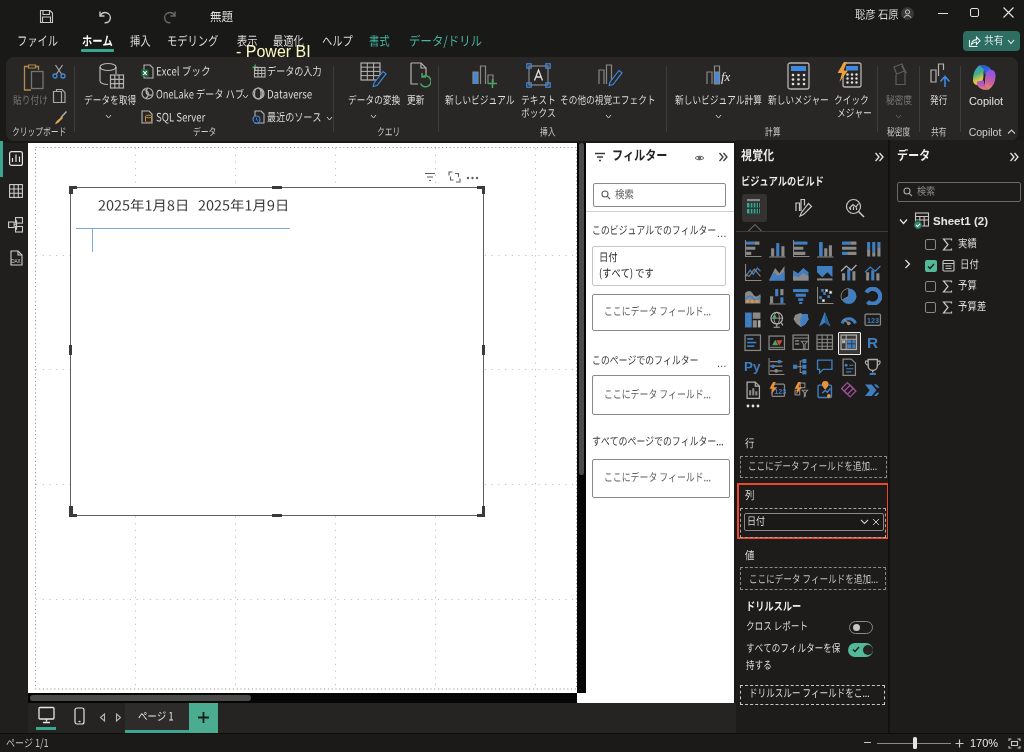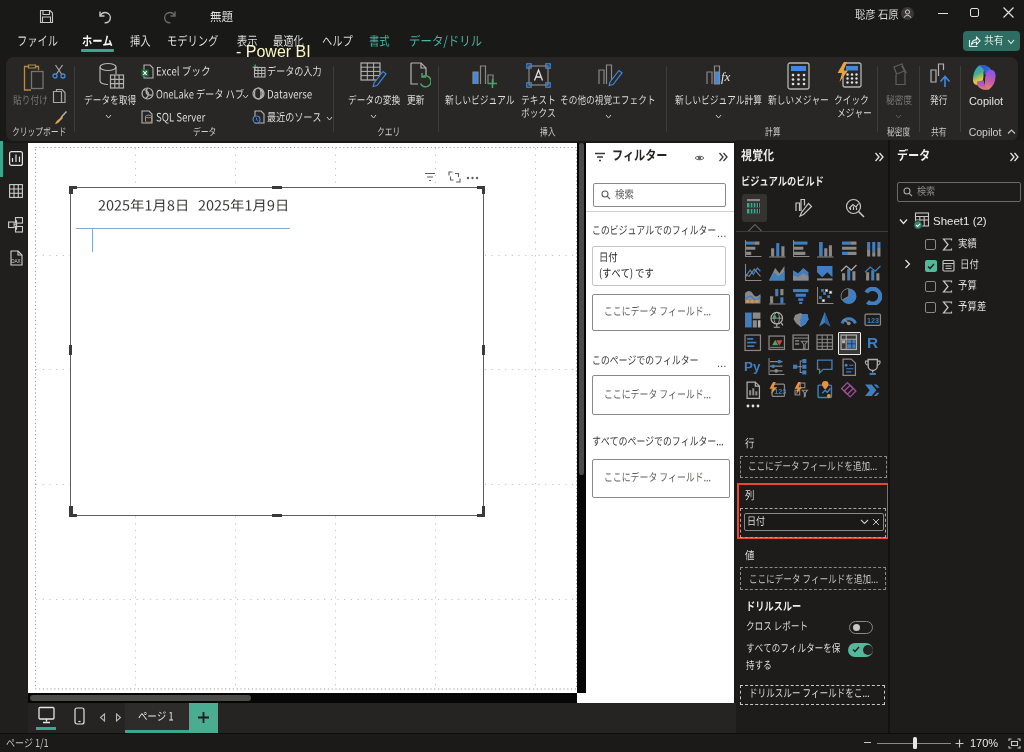--- a/index.html
+++ b/index.html
@@ -1301,21 +1301,21 @@
     <path d="M1 1.5 L4.5 5.5 L8 1.5"></path>
   </svg>
 <svg class="abs" style="left:913px;top:212px" width="17" height="18" viewBox="0 0 17 18">
 <g fill="none" stroke="#c8c7c6" stroke-width="1.1">
       <rect x="2.5" y="1" width="13" height="13"></rect>
       <path d="M2.5 4.5 h13 M2.5 8 h13 M6.8 4.5 V14 M11.2 4.5 V14"></path>
     </g>
 <circle cx="5" cy="13" r="4.2" fill="#2e8a70" stroke="#1d1c1b" stroke-width="0.8"></circle>
 <path d="M3 13 L4.5 14.5 L7 11.8" stroke="#fff" stroke-width="1.1" fill="none"></path>
   </svg>
-<div class="abs" style="left:933px;top:214px;width:70px;height:14px;color:#e6e5e4;font-size:11.5px;line-height:14px;">Sheet1 (2)</div>
+<div class="abs" style="left:933px;top:214px;width:70px;height:14px;color:#e6e5e4;font-size:11.5px;line-height:14px;font-weight:bold;">Sheet1 (2)</div>
 <div class="abs" style="left:925px;top:239px;width:11px;height:11px;border:1.2px solid #8a8988;border-radius:2px;"></div>
 <svg class="abs" style="left:942px;top:238px" width="11" height="13" viewBox="0 0 11 13" fill="none" stroke="#c8c7c6" stroke-width="1.2">
     <path d="M9.5 2.5 V1 H1.5 L6 6.5 L1.5 12 H9.5 V10.5"></path>
   </svg>
 <svg class="abs" style="left:958.0px;top:238.0px" width="22" height="15">
     <g fill="#e6e5e4" transform="translate(0,9.4)">
       <use href="#g146" transform="translate(0.0 0.0) scale(0.0943 0.1150)"></use>
       <use href="#g147" transform="translate(9.4 0.0) scale(0.0943 0.1150)"></use>
     </g>
   </svg>

